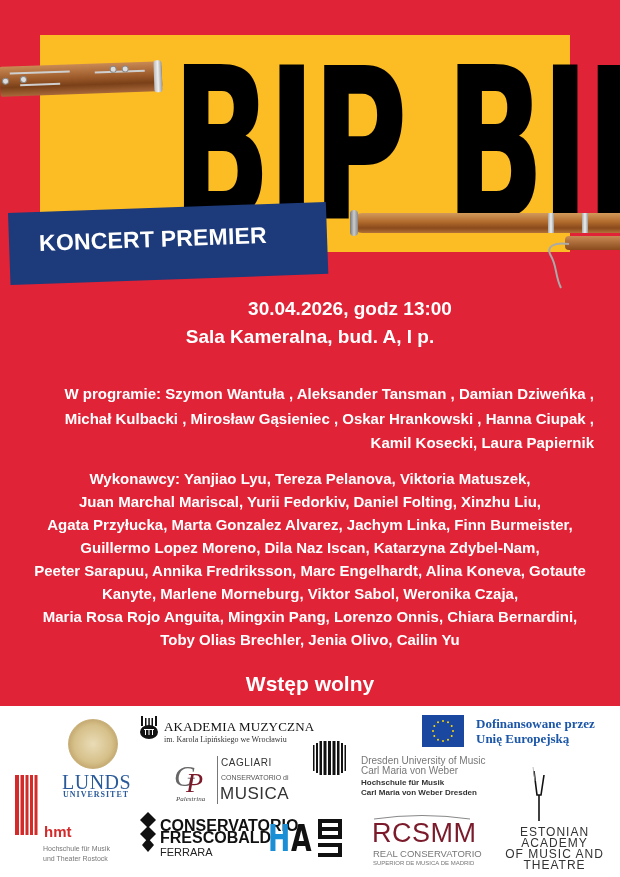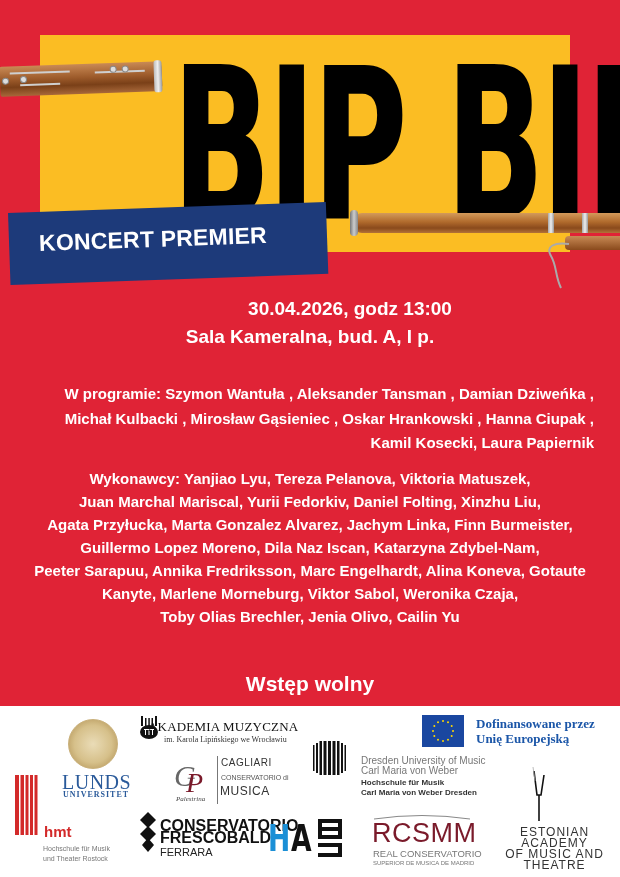--- a/index.html
+++ b/index.html
@@ -60,35 +60,35 @@
   
   .logos { position: absolute; left: 0; top: 706px; width: 620px; height: 171px; background: #fff; }
   .logo { position: absolute; }
 
   .lund-seal { left: 68px; top: 13px; width: 50px; height: 50px; border-radius: 50%;
     background: radial-gradient(circle, #eadcb7 0%, #d6c08a 55%, #c7ad74 70%, #e8d9b2 100%); border: 1px solid #c9b07a; }
   .lund-name { left: 62px; top: 65px; color: #2a5a9a; font-family: "Liberation Serif", serif; font-size: 20px; letter-spacing: 0.5px; }
   .lund-sub { left: 63px; top: 84px; color: #2a5a9a; font-family: "Liberation Serif", serif; font-size: 8px; font-weight: bold; letter-spacing: 1px; }
 
   .akad-icon { left: 139px; top: 10px; width: 20px; height: 24px; }
-  .akad-name { left: 148px; top: 13px; font-family: "Liberation Serif", serif; font-size: 13px; color: #111; letter-spacing: 0.2px; }
+  .akad-name { left: 164px; top: 13px; font-family: "Liberation Serif", serif; font-size: 13px; color: #111; letter-spacing: 0.2px; }
   .akad-sub { left: 164px; top: 29px; font-family: "Liberation Serif", serif; font-size: 8px; color: #333; }
 
   .eu-flag { left: 422px; top: 9px; width: 42px; height: 32px; background: #1a47a0; }
   .eu-text { left: 476px; top: 10px; color: #1b56a8; font-size: 13px; font-weight: bold; line-height: 15px; font-family: Liberation Serif, serif; }
 
   .hmt-bars { left: 15px; top: 69px; width: 24px; height: 60px; }
   .hmt-name { left: 44px; top: 117px; color: #d32a2a; font-size: 15px; font-weight: bold; }
   .hmt-sub { left: 43px; top: 138px; color: #777; font-size: 7px; line-height: 10px; }
 
   .gp-logo { left: 172px; top: 52px; width: 44px; height: 44px; font-family: "Liberation Serif", serif; }
   .cagliari-div { left: 217px; top: 50px; width: 1px; height: 48px; background: #777; }
   .cagliari-1 { left: 221px; top: 51px; font-size: 10px; color: #333; letter-spacing: 0.5px; }
   .cagliari-2 { left: 221px; top: 68px; font-size: 7px; color: #555; }
-  .cagliari-3 { left: 220px; top: 78px; font-size: 12px; color: #333; letter-spacing: 0.5px; }
+  .cagliari-3 { left: 220px; top: 78px; font-size: 17px; color: #333; letter-spacing: 0.5px; }
 
   .hfm-bars { left: 313px; top: 35px; width: 34px; height: 34px; }
   .dresden-1 { left: 361px; top: 50px; font-size: 10px; color: #777; line-height: 10px; }
   .dresden-2 { left: 361px; top: 72px; font-size: 8px; color: #333; font-weight: bold; line-height: 10px; }
 
   .eamt-fork { left: 532px; top: 61px; width: 14px; height: 54px; }
   .eamt-text { left: 489px; top: 121px; font-size: 12px; color: #333; letter-spacing: 1px; text-align: center; line-height: 11px; }
 
   .fresco-icon { left: 139px; top: 106px; width: 18px; height: 40px; }
   .fresco-1 { left: 160px; top: 114px; font-size: 16px; font-weight: bold; color: #111; line-height: 12px; }
@@ -144,20 +144,21 @@
     <span class="line">Kamil Kosecki, Laura Papiernik</span>
   </div>
 
   <div class="center performers">
     <span class="line">Wykonawcy:  Yanjiao Lyu, Tereza Pelanova, Viktoria Matuszek,</span>
     <span class="line">Juan Marchal Mariscal, Yurii Fedorkiv, Daniel Folting, Xinzhu Liu,</span>
     <span class="line">Agata Przyłucka, Marta Gonzalez Alvarez, Jachym Linka, Finn Burmeister,</span>
     <span class="line">Guillermo Lopez Moreno, Dila Naz Iscan, Katarzyna Zdybel-Nam,</span>
     <span class="line">Peeter Sarapuu, Annika Fredriksson, Marc Engelhardt, Alina Koneva, Gotaute</span>
     <span class="line">Kanyte, Marlene Morneburg, Viktor Sabol, Weronika Czaja,</span>
+    <span class="line">Maria Rosa Rojo Anguita, Mingxin Pang, Lorenzo Onnis, Chiara Bernardini,</span>
     <span class="line">Toby Olias Brechler, Jenia Olivo, Cailin Yu</span>
   </div>
 
   <div class="center entry">Wstęp wolny</div>
 </div>
 
 <div class="logos">
 
   <div class="logo lund-seal"></div>
   <div class="logo lund-name">LUNDS</div>

